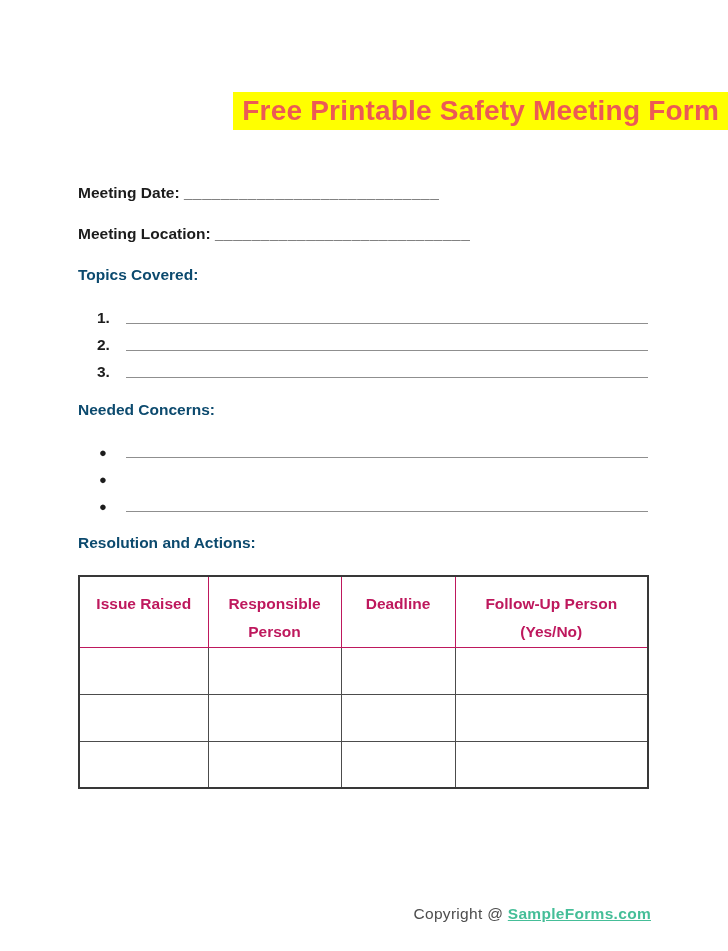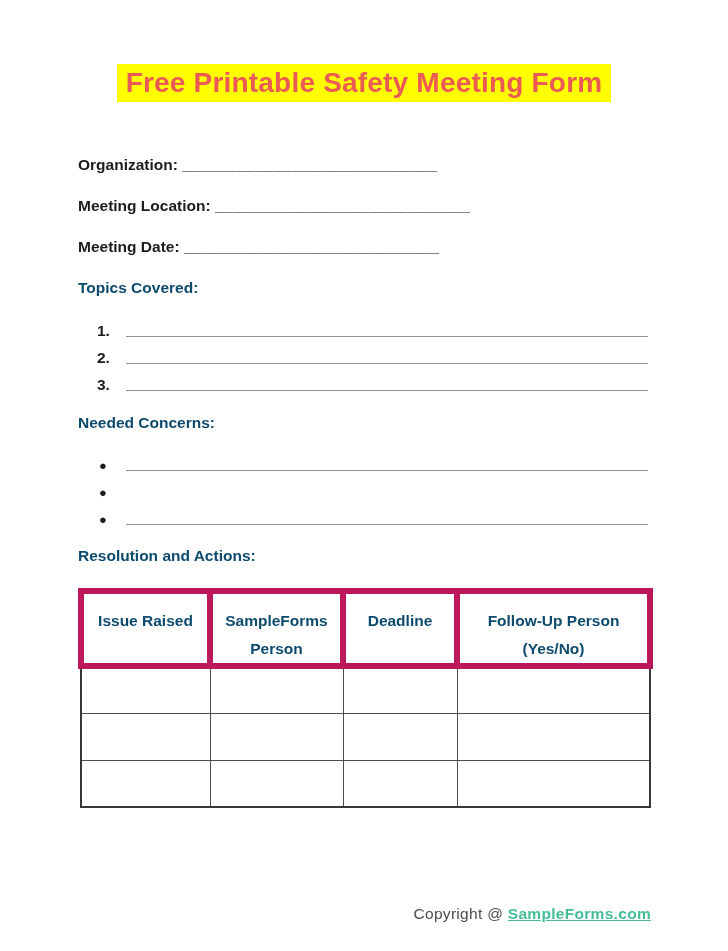--- a/index.html
+++ b/index.html
@@ -11,22 +11,22 @@
     color: #1c1c1c;
     overflow: hidden;
   }
   .page {
     width: 728px;
     height: 951px;
     background: #ffffff;
     position: relative;
   }
   .title-wrap {
-    padding-top: 64px;
-    text-align: center;
+    padding-top: 92px;
+    text-align: right;
   }
   .title-highlight {
     display: inline-block;
     background: #ffff00;
     color: #ec5a55;
     font-size: 28px;
     font-weight: bold;
     line-height: 38px;
     padding: 0 9px;
     letter-spacing: 0.2px;
@@ -94,22 +94,22 @@
     border-collapse: collapse;
     table-layout: fixed;
     width: 569px;
     border: 2px solid #383838;
   }
   .resolution-table col.c1 { width: 129px; }
   .resolution-table col.c2 { width: 133px; }
   .resolution-table col.c3 { width: 114px; }
   .resolution-table col.c4 { width: 193px; }
   .resolution-table th {
-    border: 6px solid #be185d;
-    color: #0c4a6e;
+    border: 1px solid #be185d;
+    color: #be185d;
     font-size: 15.5px;
     font-weight: bold;
     text-align: center;
     vertical-align: top;
     height: 71px;
     padding-top: 13px;
     line-height: 28px;
   }
   .resolution-table td {
     border: 1px solid #4c4c4c;
@@ -139,29 +139,25 @@
 <div class="page">
 
   <div class="title-wrap">
     <span class="title-highlight">Free Printable Safety Meeting Form</span>
   </div>
 
   <div class="content">
 
     <div class="fields">
       <div class="field-row">
-        <span>Organization:</span>
+        <span>Meeting Date:</span>
         <span class="field-blank">____________________________</span>
       </div>
       <div class="field-row">
         <span>Meeting Location:</span>
-        <span class="field-blank">____________________________</span>
-      </div>
-      <div class="field-row">
-        <span>Meeting Date:</span>
         <span class="field-blank">____________________________</span>
       </div>
     </div>
 
     <div class="section-heading topics-heading">Topics Covered:</div>
 
     <div class="num-list">
       <div class="num-item">
         <span class="num-label">1.</span>
         <div class="rule"></div>
@@ -198,21 +194,21 @@
     <table class="resolution-table">
       <colgroup>
         <col class="c1">
           <col class="c2">
           <col class="c3">
           <col class="c4">
       </colgroup>
       <thead>
         <tr>
           <th>Issue Raised</th>
-          <th>SampleForms Person</th>
+          <th>Responsible Person</th>
           <th>Deadline</th>
           <th>Follow-Up Person (Yes/No)</th>
         </tr>
       </thead>
       <tbody>
         <tr>
           <td></td>
           <td></td>
           <td></td>
           <td></td>

